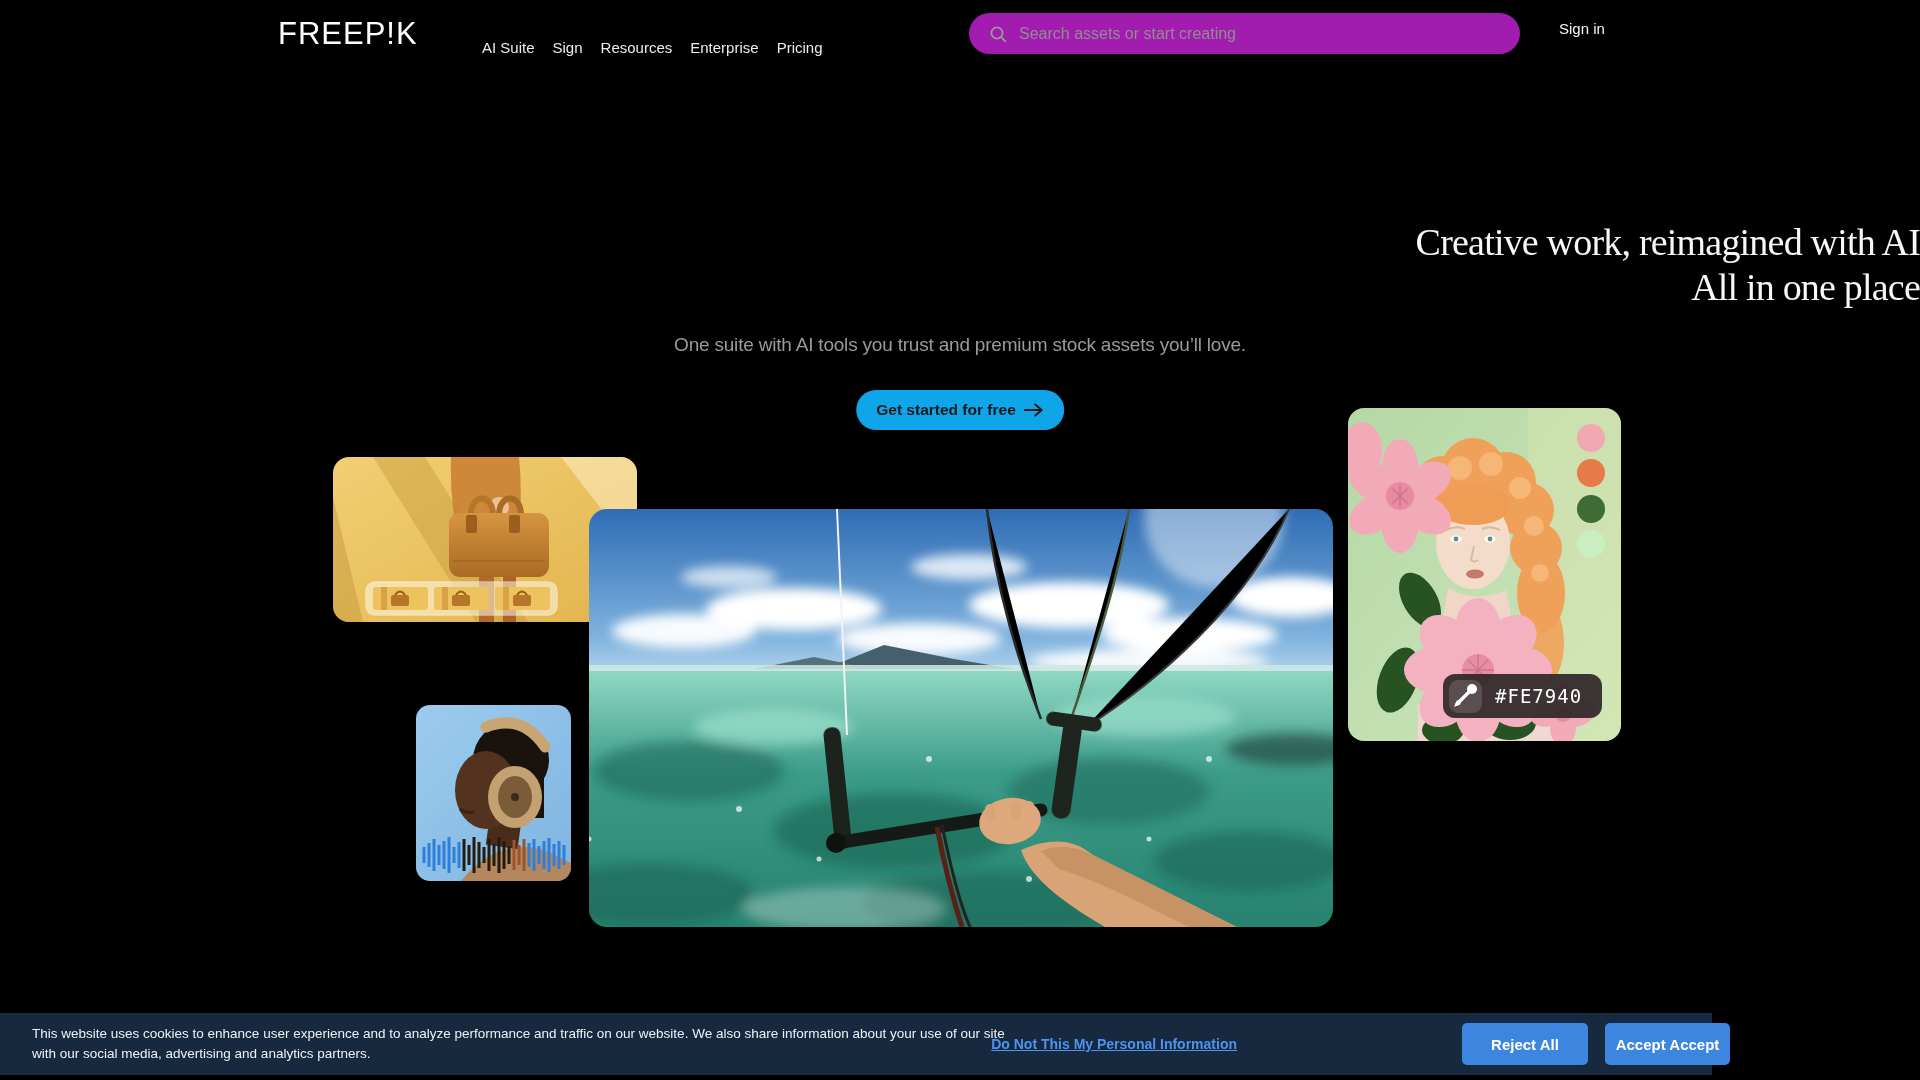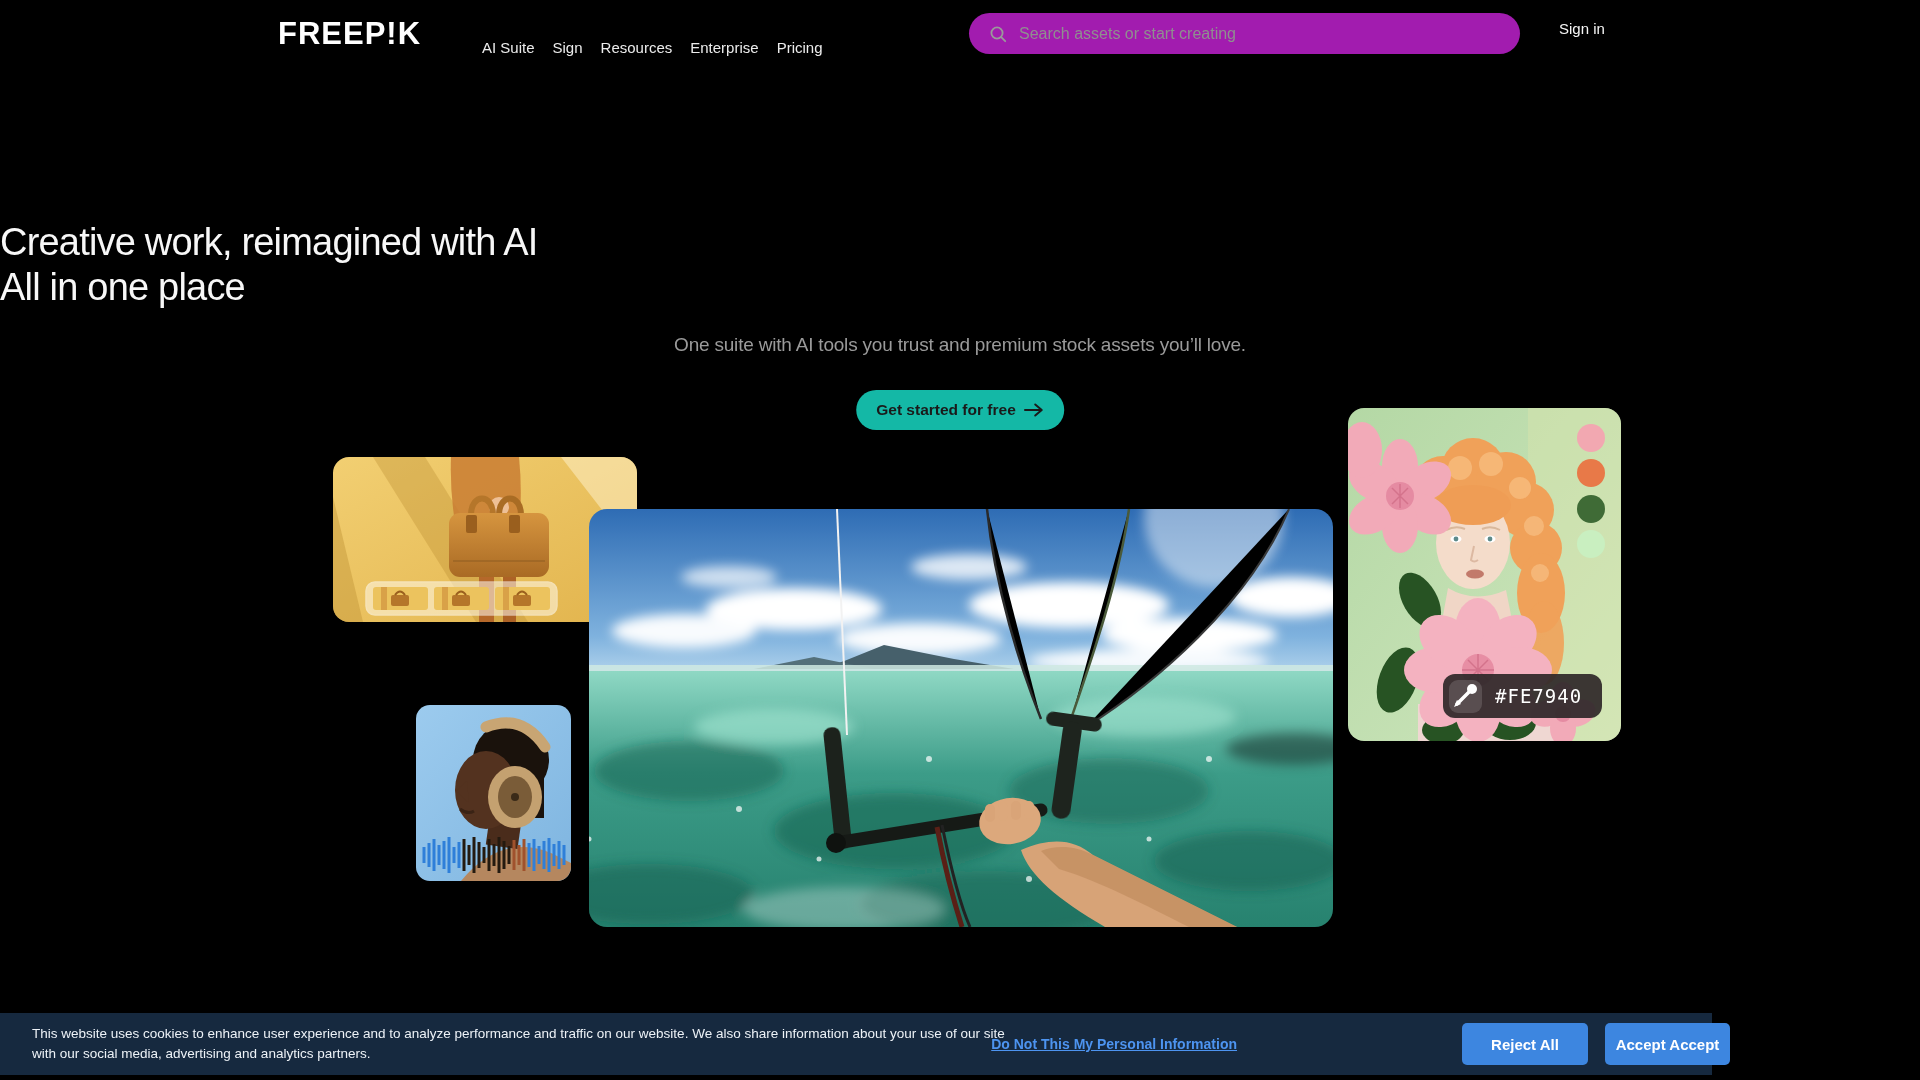--- a/index.html
+++ b/index.html
@@ -1,40 +1,40 @@
 <!DOCTYPE html>
 <html style="--accent: #3D86E0; --link: #4D94F0;"><head>
 <meta charset="utf-8">
 <style>
   * { margin:0; padding:0; box-sizing:border-box; }
   html,body { background:#000; }
   body { font-family:"Liberation Sans", sans-serif; }
   .page { position:relative; width:1920px; height:1080px; background:#000; overflow:hidden; }
 
   
-  .logo { position:absolute; left:278px; top:16px; font-size:31px; font-weight:700;
+  .logo { position:absolute; left:278px; top:16px; font-size:31px; font-weight:400;
           letter-spacing:1px; color:#fff; cursor:pointer; }
   .nav { position:absolute; left:482px; top:0; height:56px; display:flex; align-items:flex-end; gap:18px; }
   .nav-item { color:#ececec; font-size:15px; font-weight:500; cursor:pointer; white-space:nowrap; }
   .searchbar { position:absolute; left:969px; top:13px; width:551px; height:41px; border-radius:21px;
                background:#a21caf; display:flex; align-items:center; padding:0 18px 0 20px; }
   .searchbar svg { flex:0 0 auto; margin-right:12px; }
   .searchbar input { flex:1; background:transparent; border:none; outline:none; color:#ddd; font-size:16px;
                      font-family:"Liberation Sans", sans-serif; }
   .searchbar input::placeholder { color:#8f8f8f; }
   .signin { position:absolute; left:1559px; top:0; height:56px; display:flex; align-items:center;
             color:#f5f5f5; font-size:15px; font-weight:500; cursor:pointer; }
 
   
-  .hero-title { position:absolute; left:0; top:220px; width:100%; text-align:left;
-                color:#f7f7f7; font-size:38px; line-height:44.5px; font-weight:500; letter-spacing:-0.8px; }
+  .hero-title { position:absolute; left:0; top:220px; width:100%; text-align:right;
+                color:#f7f7f7; font-size:38px; line-height:44.5px; font-weight:500; letter-spacing:-0.8px;font-family:Liberation Serif, serif; }
   .hero-sub { position:absolute; left:0; top:334px; width:100%; text-align:center;
               color:#9a9a9a; font-size:19px; letter-spacing:-0.2px; }
   .cta { position:absolute; top:390px; left:50%; transform:translateX(-50%); height:40px;
-         display:flex; align-items:center; gap:7px; background:#14b8a6; color:#1a1a1a;
+         display:flex; align-items:center; gap:7px; background:#0ea5e9; color:#1a1a1a;
          border:none; border-radius:20px; padding:0 20px; font-size:15.5px; font-weight:700;
          font-family:"Liberation Sans", sans-serif; cursor:pointer; white-space:nowrap; }
 
   
   .card { position:absolute; overflow:hidden;margin-top:21px; }
   .card svg { display:block; }
   .card-bag      { left:333px; top:436px; width:304px; height:165px; border-radius:16px; z-index:1; }
   .card-audio    { left:416px; top:684px; width:155px; height:176px; border-radius:14px; z-index:1; }
   .card-video    { left:589px; top:488px; width:744px; height:418px; border-radius:18px; z-index:2; }
   .card-portrait { left:1348px; top:387px; width:273px; height:333px; border-radius:16px; z-index:1; }

